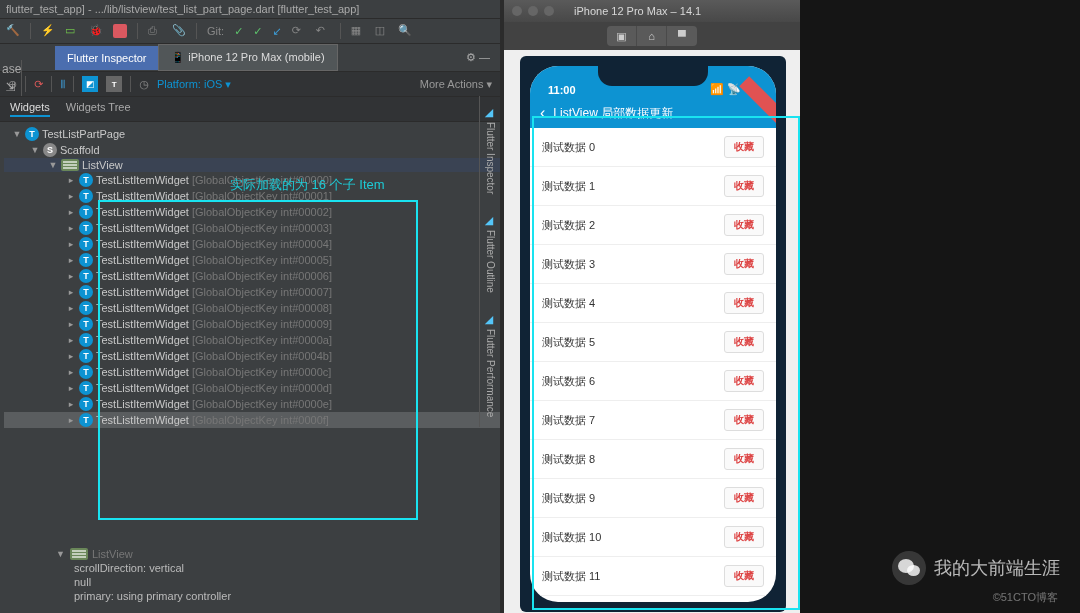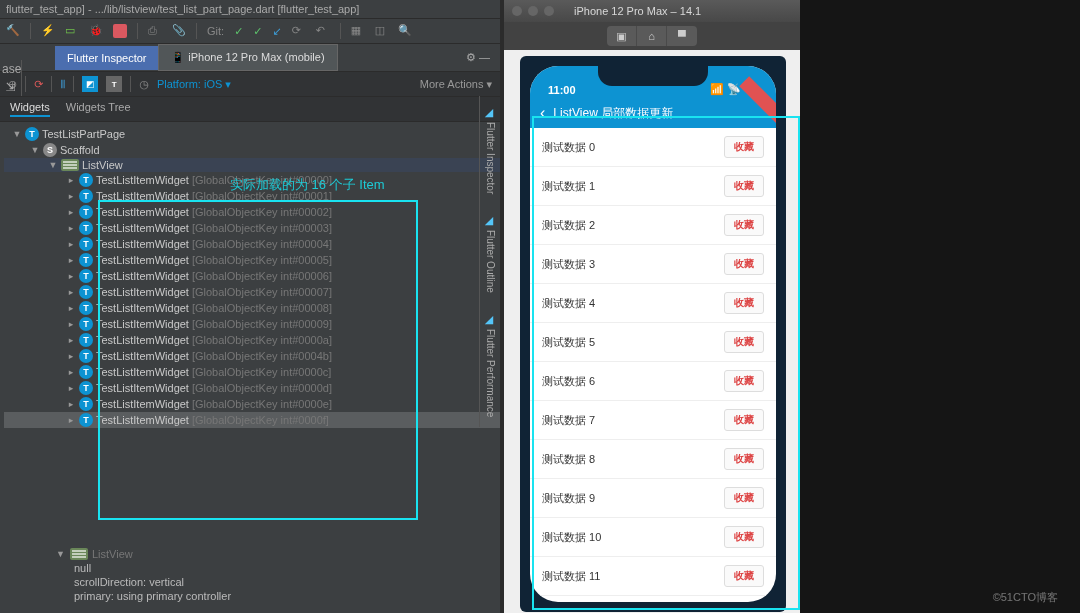--- a/index.html
+++ b/index.html
@@ -269,22 +269,22 @@
         </div>
       </div>
   </div>
 
   <div class="detail-tree">
     <div class="detail-row">
       <span class="caret">▼</span>
       <span class="lv-icon"></span>
       <span class="detail-lv">ListView</span>
     </div>
+    <div class="detail-row" style="padding-left:18px">scrollDirection: vertical</div>
     <div class="detail-row" style="padding-left:18px">null</div>
-    <div class="detail-row" style="padding-left:18px">scrollDirection: vertical</div>
     <div class="detail-row" style="padding-left:18px">primary: using primary controller</div>
   </div>
 
   <div class="vert-tabs">
     <div class="vert-tab">
         <span class="flut">◢</span>
         <span>Flutter Inspector</span>
       </div>
     <div class="vert-tab">
         <span class="flut">◢</span>
@@ -378,14 +378,18 @@
           <span>测试数据 11</span>
           <span class="li-btn">收藏</span>
         </div>
       </div>
   </div>
 </div>
 
 <div class="cyan-box" style="left:532px; top:116px; width:268px; height:494px"></div>
 
 <div class="right-dark">
+  <div class="wechat-sig">
+    <span class="wx-ico"></span>
+    <span>我的大前端生涯</span>
+  </div>
   <div class="watermark">©51CTO博客</div>
 </div>
 
 </body></html>

